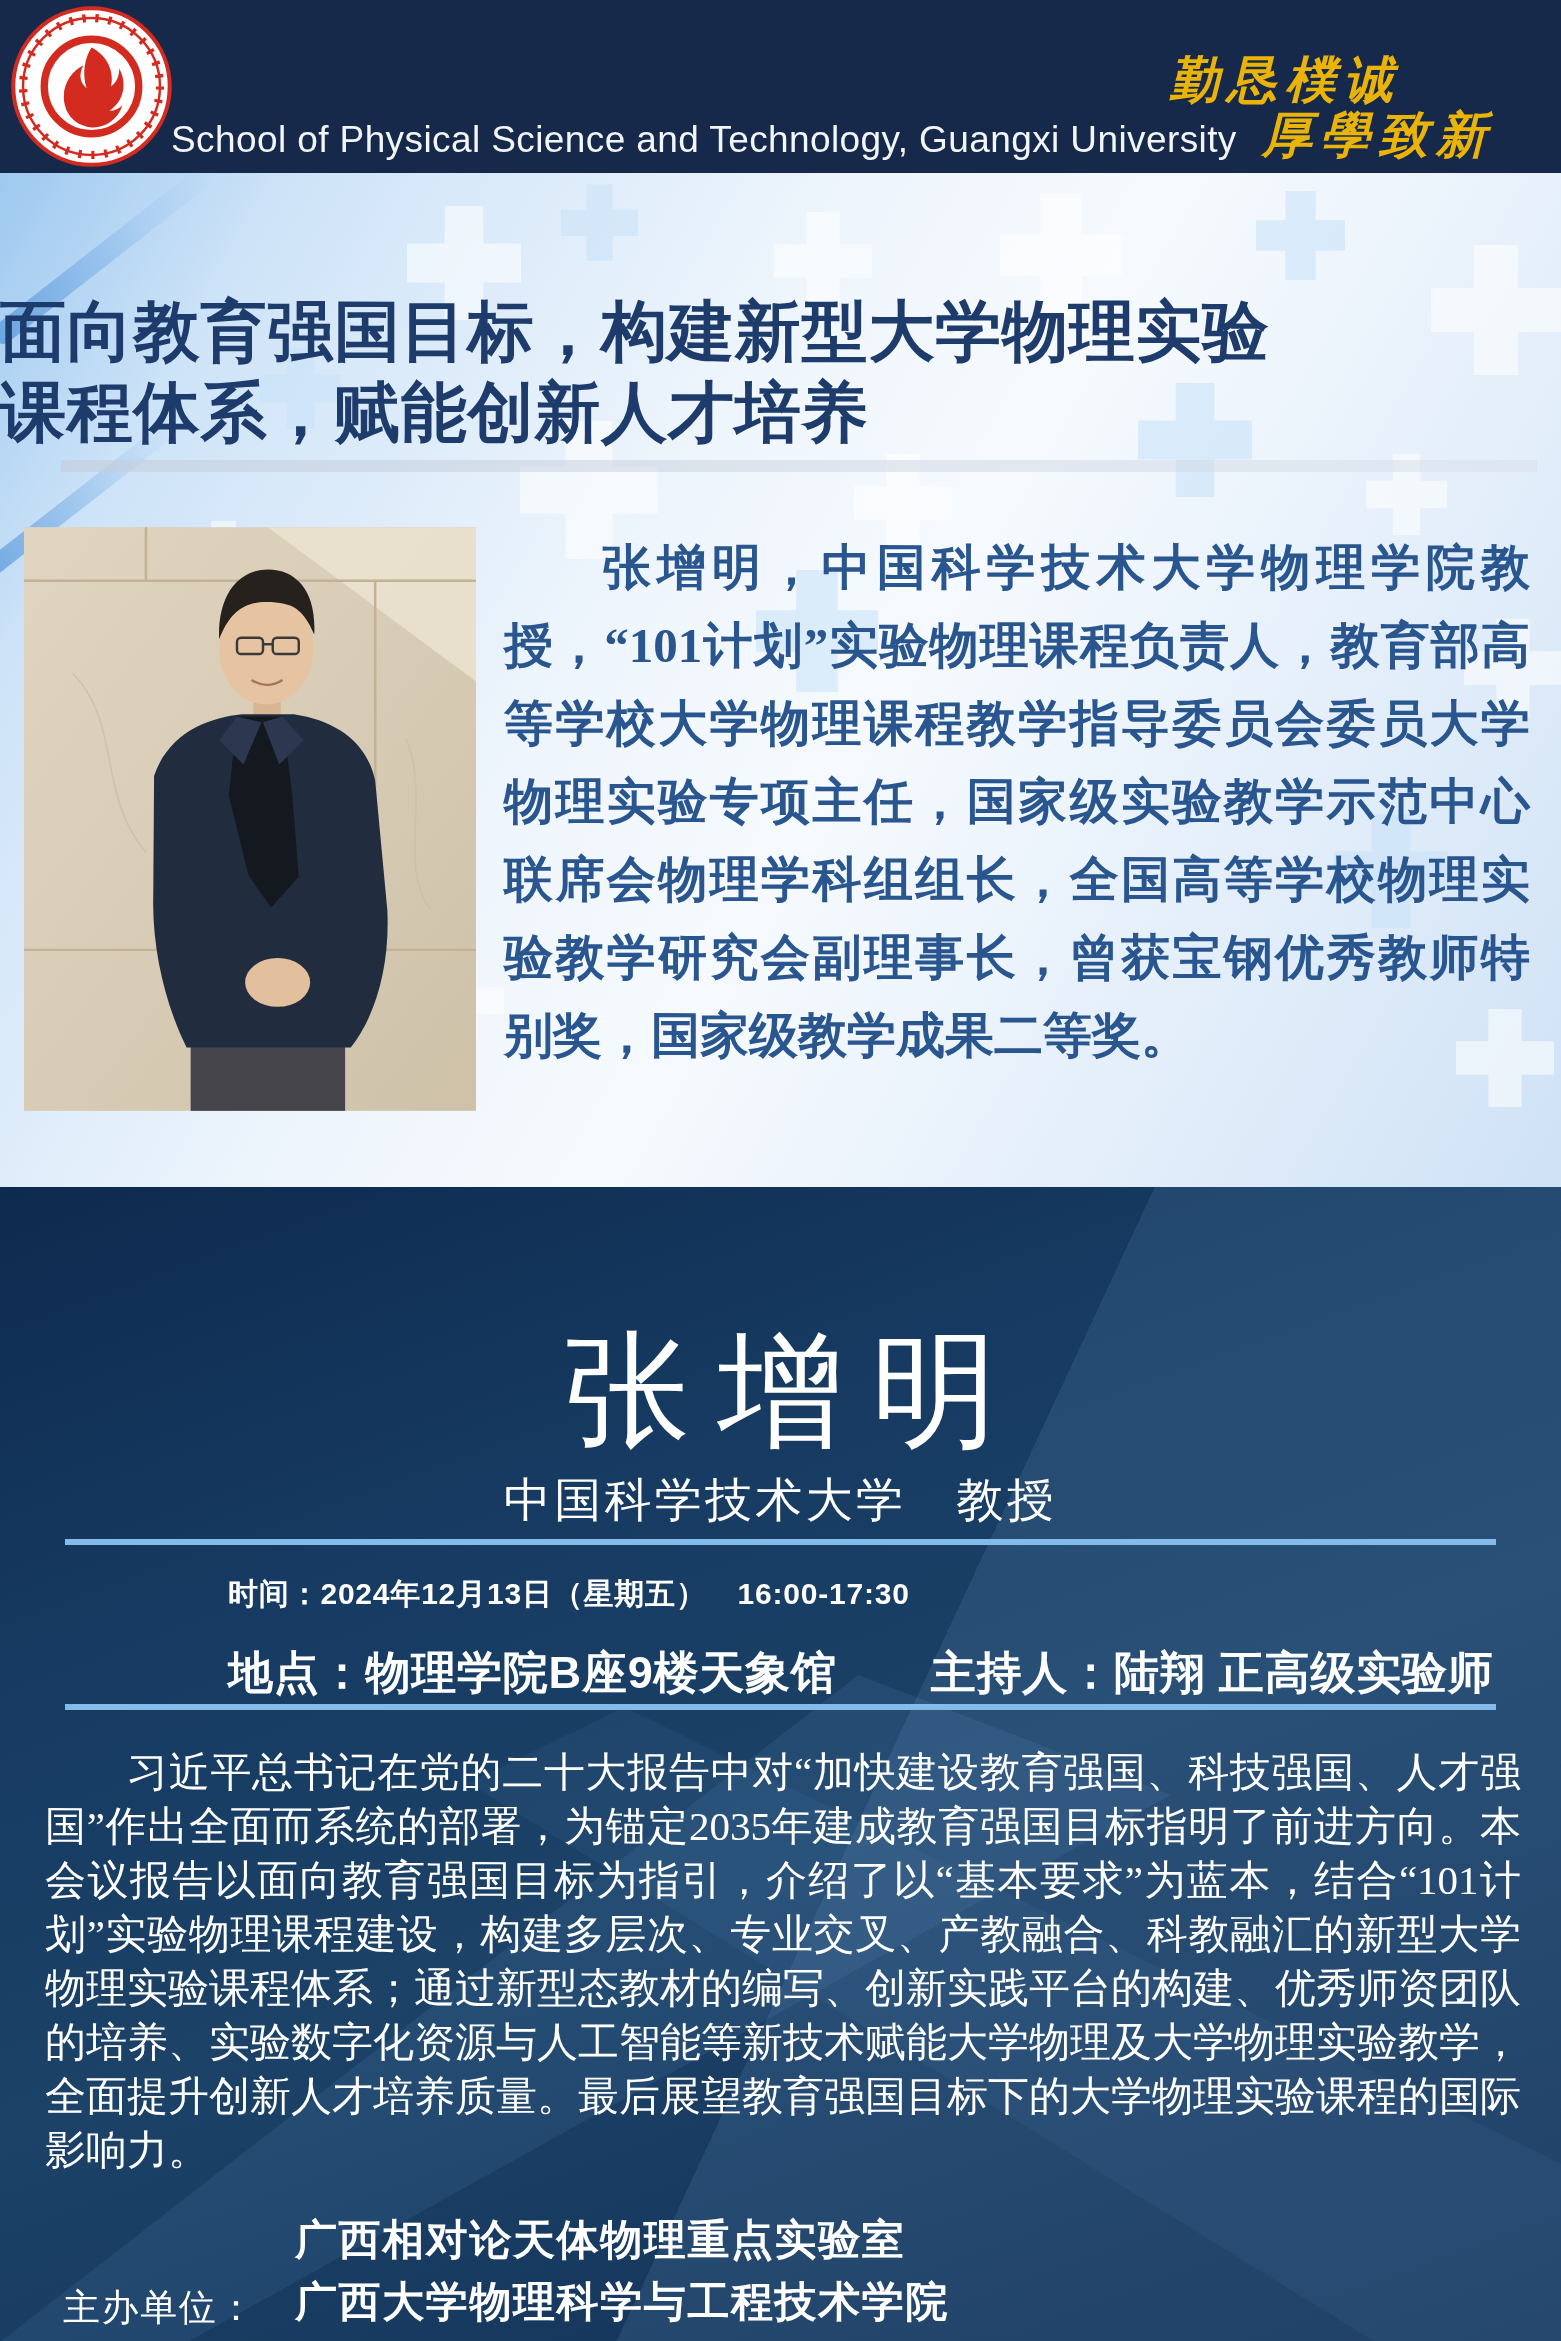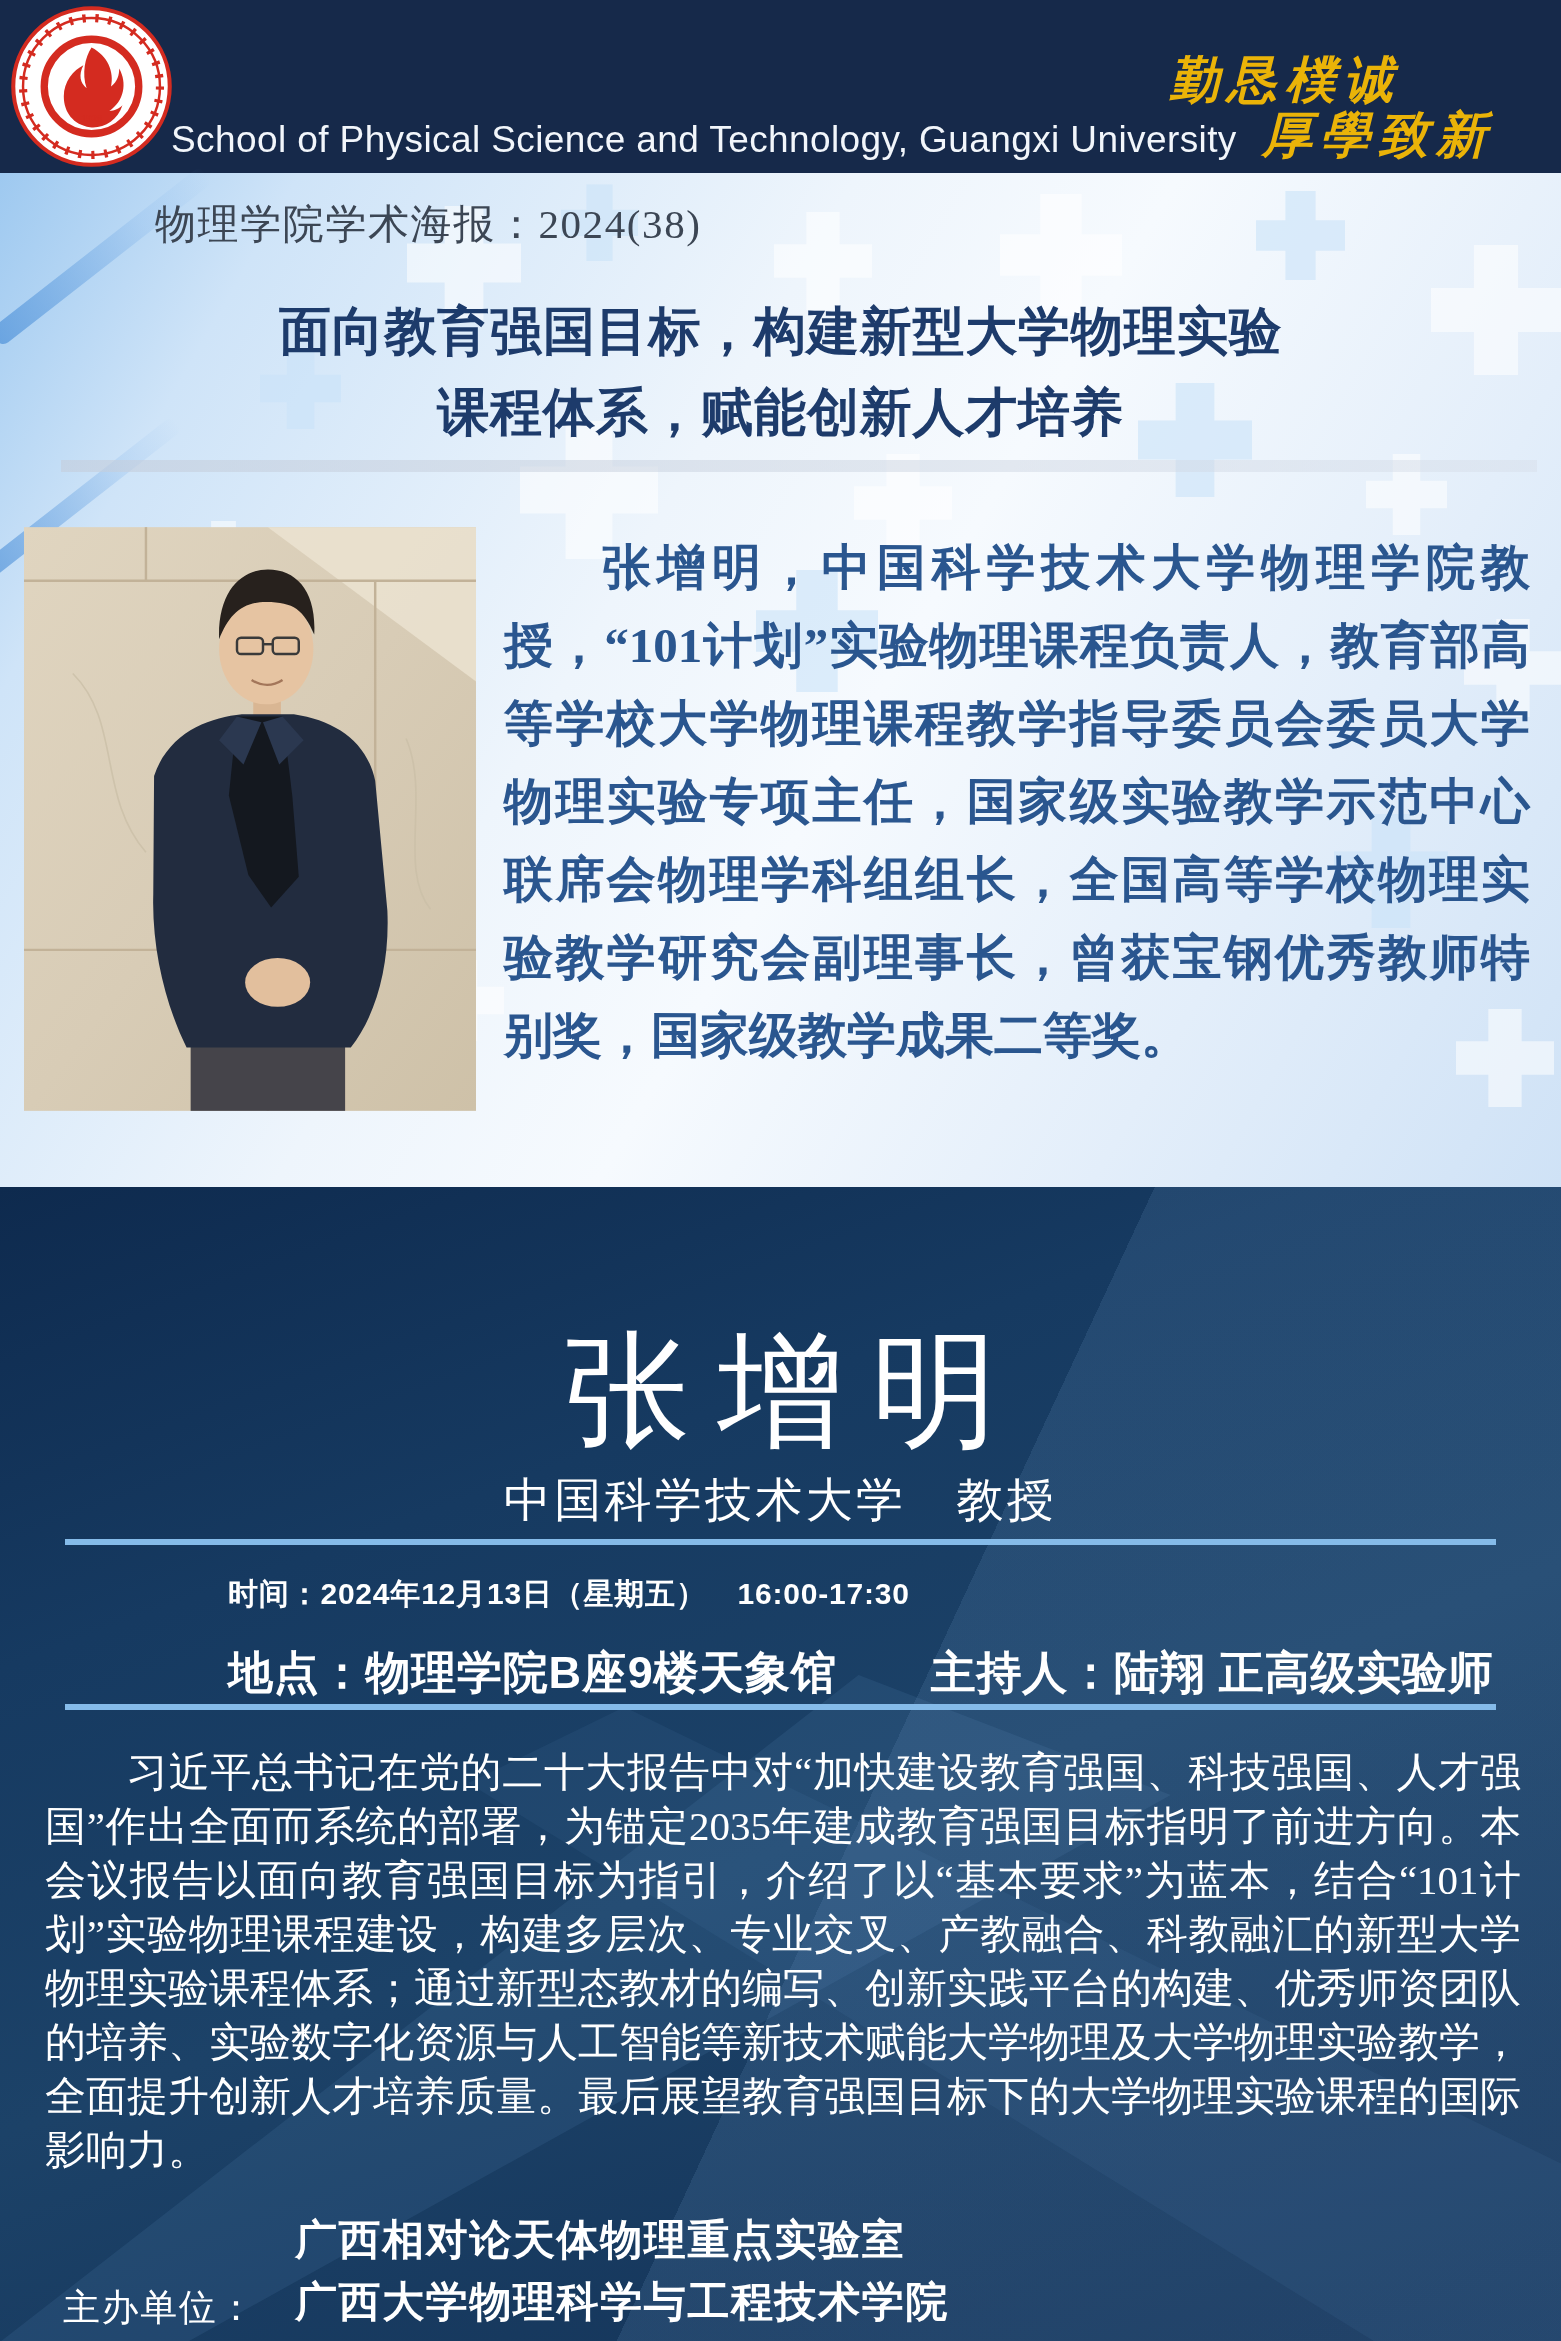--- a/index.html
+++ b/index.html
@@ -31,22 +31,22 @@
          font-weight:700;font-size:50px;letter-spacing:8.1px;}
   #motto1{left:1169px;top:47px;}
   #motto2{left:1262px;top:102px;font-style:italic;}
 
   
   #seal{position:absolute;left:9.8px;top:4.9px;}
 
   
   #poster-series{position:absolute;left:155px;top:197px;color:#3c4654;
     font-family:"Liberation Serif",serif;font-size:41px;letter-spacing:1.6px;}
-  #title-block{position:absolute;left:0;right:0;top:291px;text-align:center;
-    color:#1d3b6b;font-weight:700;font-size:52px;line-height:81px;letter-spacing:0.8px;}
+  #title-block{position:absolute;left:0;right:0;top:291px;text-align:left;
+    color:#1d3b6b;font-weight:700;font-size:66px;line-height:81px;letter-spacing:0.8px;}
   #title-divider{position:absolute;left:61px;top:460px;width:1476px;height:12.2px;
     background:linear-gradient(90deg,rgba(196,205,219,.6),rgba(214,221,232,.45));}
 
   #speaker-photo{position:absolute;left:24.4px;top:527px;width:452px;height:584px;}
 
   #bio-text{position:absolute;left:504px;top:529px;width:1026px;
     color:#2a568f;font-family:"Liberation Serif",serif;font-weight:700;
     font-size:49px;line-height:78px;text-align:justify;text-indent:2em;}
 
   
@@ -102,21 +102,20 @@
     <div class="cross blue" style="left:756px;top:397px;width:122px;height:122px;"></div>
     <div class="cross" style="left:1464px;top:446px;width:98px;height:98px;"></div>
     <div class="cross" style="left:98px;top:559px;width:89px;height:89px;"></div>
     <div class="cross blue" style="left:1334px;top:641px;width:114px;height:114px;"></div>
     <div class="cross" style="left:423px;top:787px;width:81px;height:81px;"></div>
     <div class="cross" style="left:1456px;top:836px;width:98px;height:98px;"></div>
     <div class="streak" style="left:-33px;top:73px;width:268px;height:21px;"></div>
     <div class="streak" style="left:-41px;top:316px;width:244px;height:18px;"></div>
   </div>
 
-  <div id="poster-series">物理学院学术海报：2024(38)</div>
 
   <div id="title-block">
     <div>面向教育强国目标，构建新型大学物理实验</div>
     <div>课程体系，赋能创新人才培养</div>
   </div>
   <div id="title-divider"></div>
 
   <svg id="speaker-photo" viewBox="0 0 556 718">
     <defs>
       <linearGradient id="wallg" x1="0" y1="0" x2="1" y2="1">

